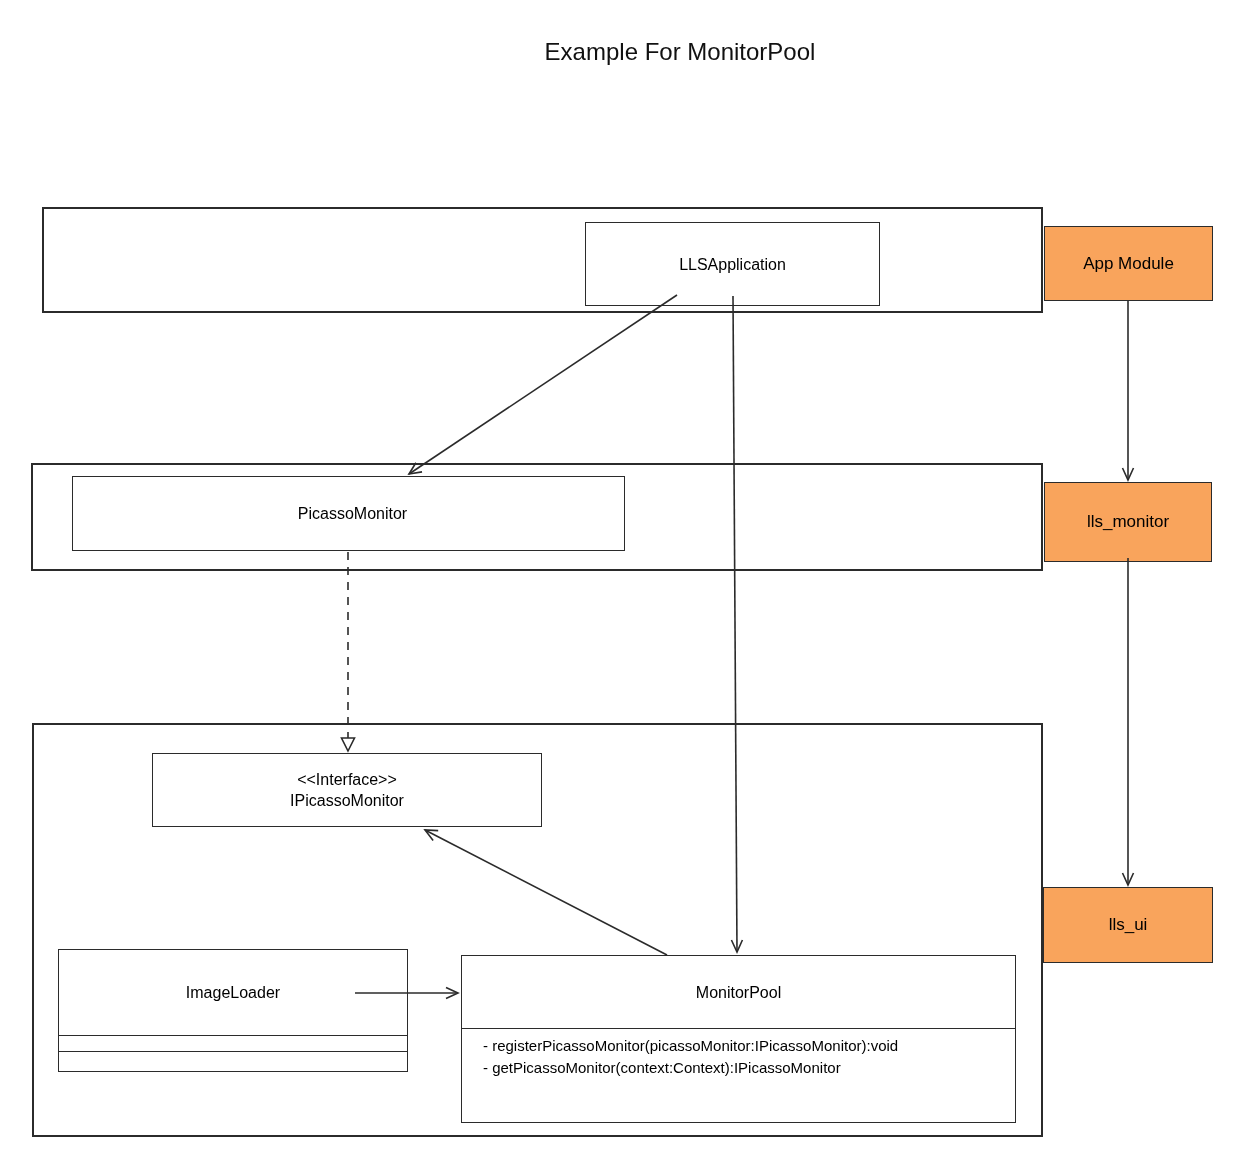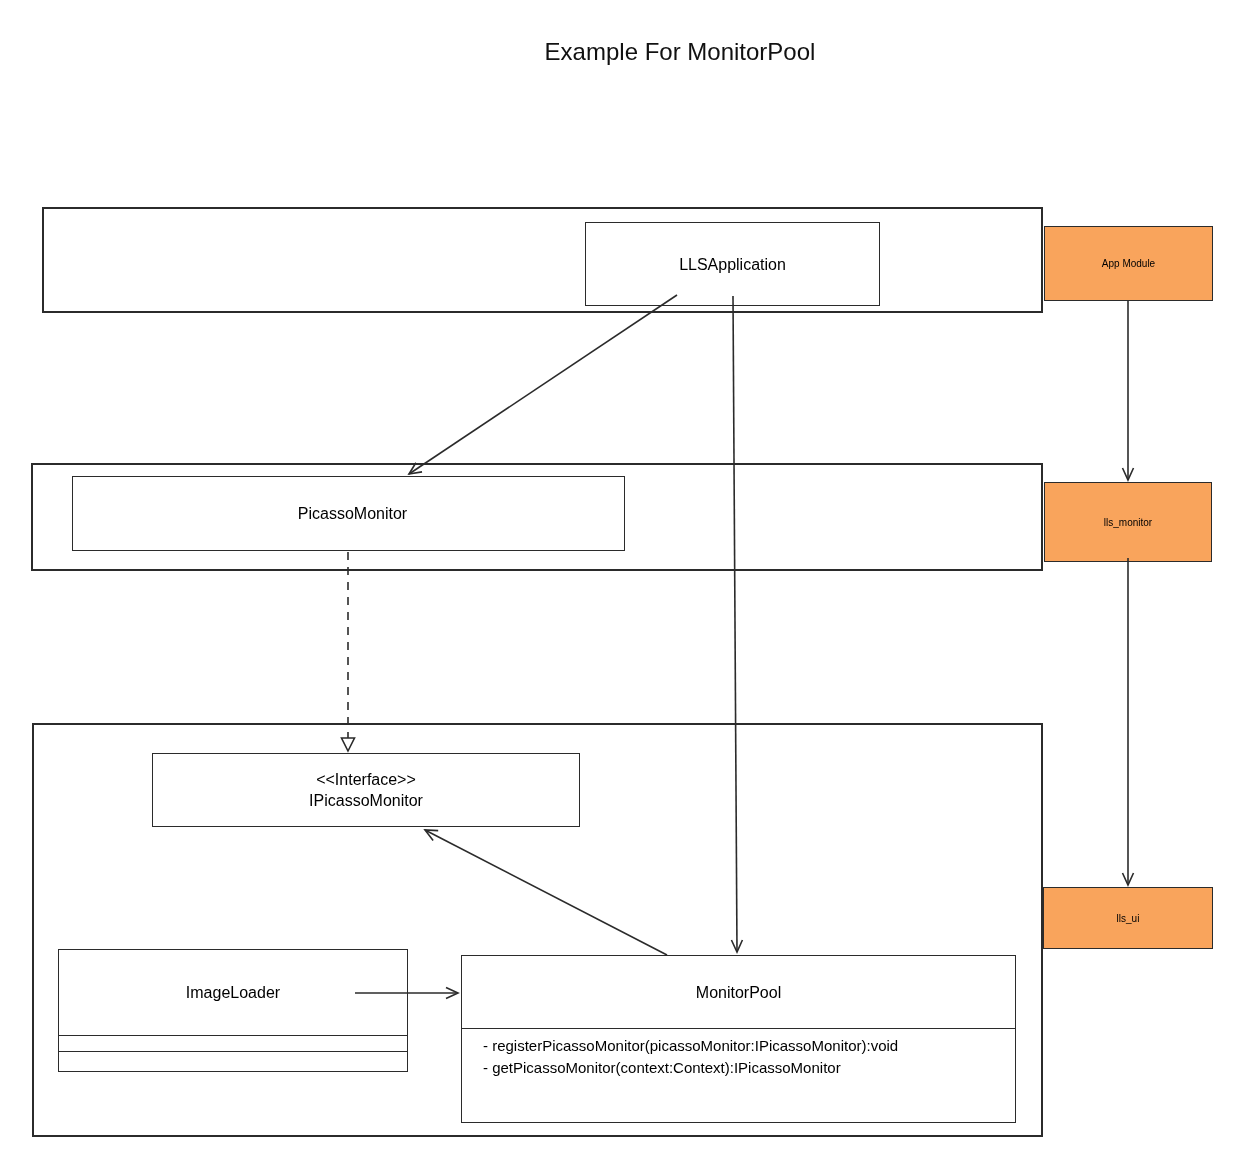--- a/index.html
+++ b/index.html
@@ -21,21 +21,21 @@
     box-sizing:border-box;z-index:2;display:flex;flex-direction:column;
   }
   .classbox .titlecell{
     flex:0 0 auto;display:flex;align-items:center;justify-content:center;
     font-size:16px;text-align:center;flex-direction:column;line-height:21px;
   }
   .compartment{box-sizing:border-box;}
   .module{
     position:absolute;background:#F9A45C;border:1.6px solid #2b2b2b;
     box-sizing:border-box;z-index:2;display:flex;align-items:center;
-    justify-content:center;font-size:10px;
+    justify-content:center;font-size:17px;
   }
   .memberline{font-size:15px;line-height:22px;white-space:nowrap;}
   #edge-layer{
     position:absolute;left:0;top:0;width:1242px;height:1168px;
     z-index:10;pointer-events:none;
   }
 </style>
 </head>
 <body>
 
@@ -46,21 +46,21 @@
 <div class="layer" style="left:32px;top:723px;width:1011px;height:414px;"></div>
 
 <div class="classbox" style="left:585px;top:222px;width:295px;height:84px;">
   <div class="titlecell" style="flex:1;">LLSApplication</div>
 </div>
 
 <div class="classbox" style="left:72px;top:476px;width:553px;height:75px;padding-left:8px;">
   <div class="titlecell" style="flex:1;">PicassoMonitor</div>
 </div>
 
-<div class="classbox" style="left:152px;top:753px;width:428px;height:74px;">
+<div class="classbox" style="left:152px;top:753px;width:390px;height:74px;">
   <div class="titlecell" style="flex:1;">
     <div>&lt;&lt;Interface&gt;&gt;</div>
     <div>IPicassoMonitor</div>
   </div>
 </div>
 
 <div class="classbox" style="left:58px;top:949px;width:350px;height:123px;">
   <div class="titlecell compartment" style="height:86px;border-bottom:1.6px solid #2b2b2b;">ImageLoader</div>
   <div class="compartment" style="height:16px;border-bottom:1.6px solid #2b2b2b;"></div>
   <div class="compartment" style="flex:1;"></div>
@@ -73,21 +73,21 @@
     <div class="memberline">- getPicassoMonitor(context:Context):IPicassoMonitor</div>
   </div>
 </div>
 
 <div class="module" style="left:1044px;top:226px;width:169px;height:75px;">
   <span>App Module</span>
 </div>
 <div class="module" style="left:1044px;top:482px;width:168px;height:80px;">
   <span>lls_monitor</span>
 </div>
-<div class="module" style="left:1043px;top:887px;width:170px;height:62px;">
+<div class="module" style="left:1043px;top:887px;width:170px;height:76px;">
   <span>lls_ui</span>
 </div>
 
 <svg id="edge-layer" viewBox="0 0 1242 1168" xmlns="http://www.w3.org/2000/svg">
   <defs>
     <marker id="arrow-open" markerUnits="userSpaceOnUse" markerWidth="30" markerHeight="24" viewBox="-15 -12 30 24" refX="0" refY="0" orient="auto">
       <path d="M -12 -5.5 L 0 0 L -12 5.5" fill="none" stroke="#2b2b2b" stroke-width="1.6"></path>
     </marker>
   </defs>
   <g id="edge-group">

